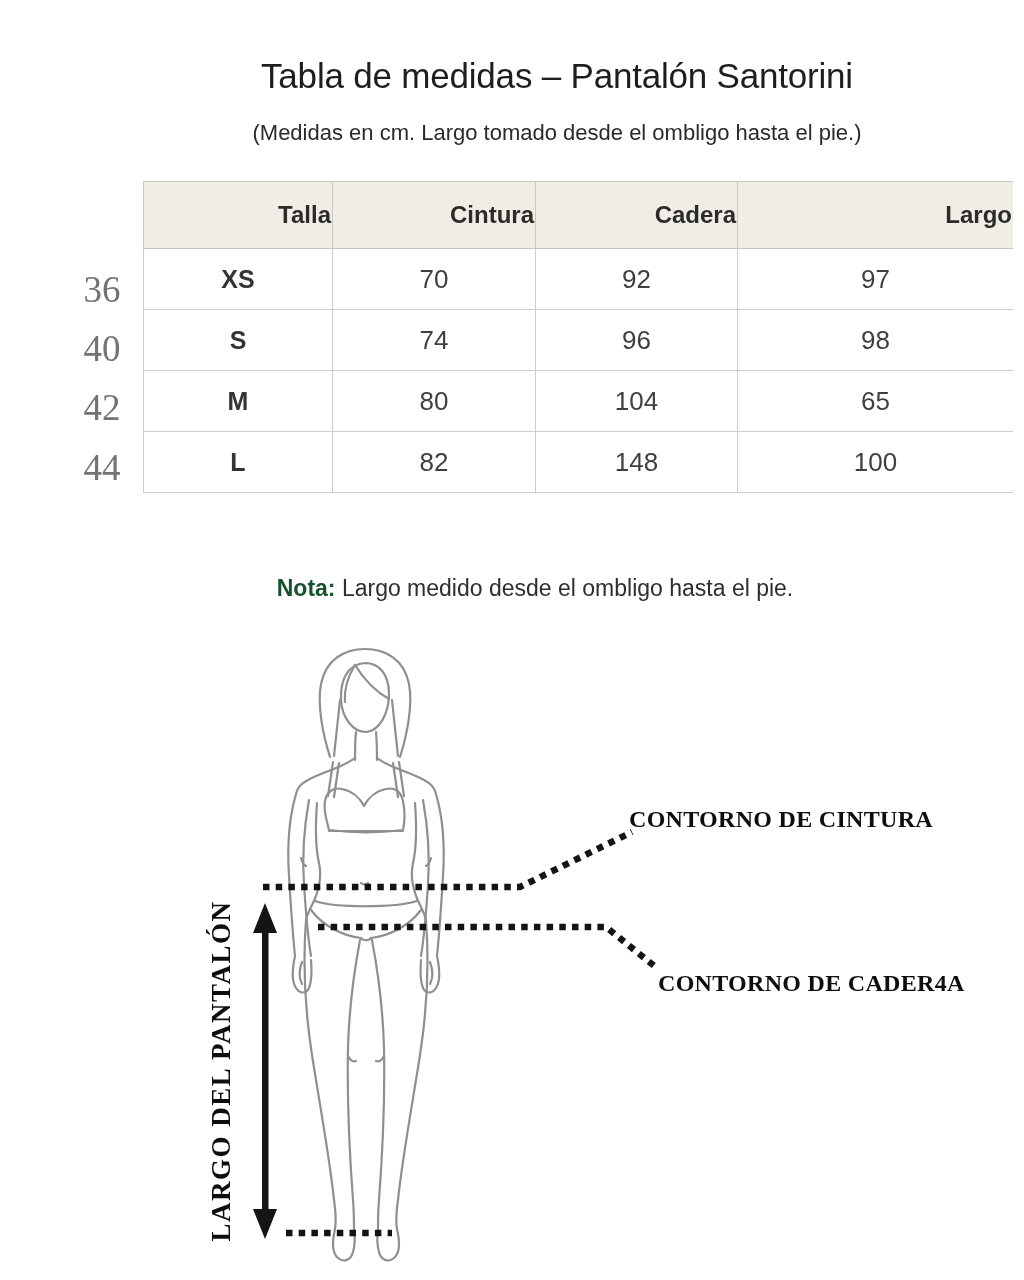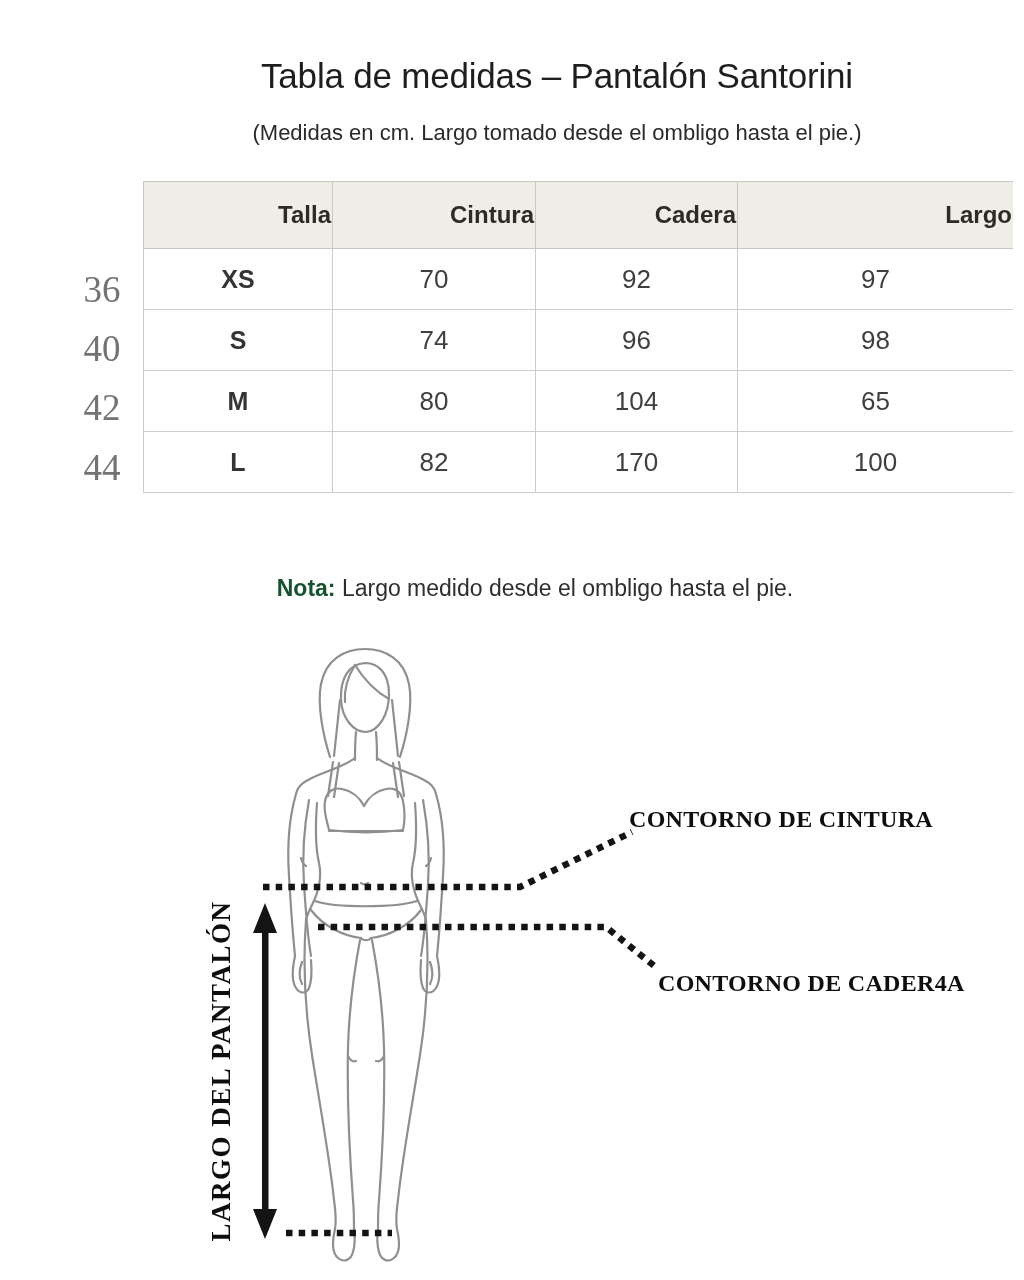--- a/index.html
+++ b/index.html
@@ -95,21 +95,21 @@
         </tr>
         <tr>
           <td class="c-talla">M</td>
           <td>80</td>
           <td>104</td>
           <td>65</td>
         </tr>
         <tr>
           <td class="c-talla">L</td>
           <td>82</td>
-          <td>170</td>
+          <td>148</td>
           <td>100</td>
         </tr>
       </tbody>
   </table>
 
   <div class="nota">
     <b>Nota:</b>
     <span>Largo medido desde el ombligo hasta el pie.</span>
   </div>
 

